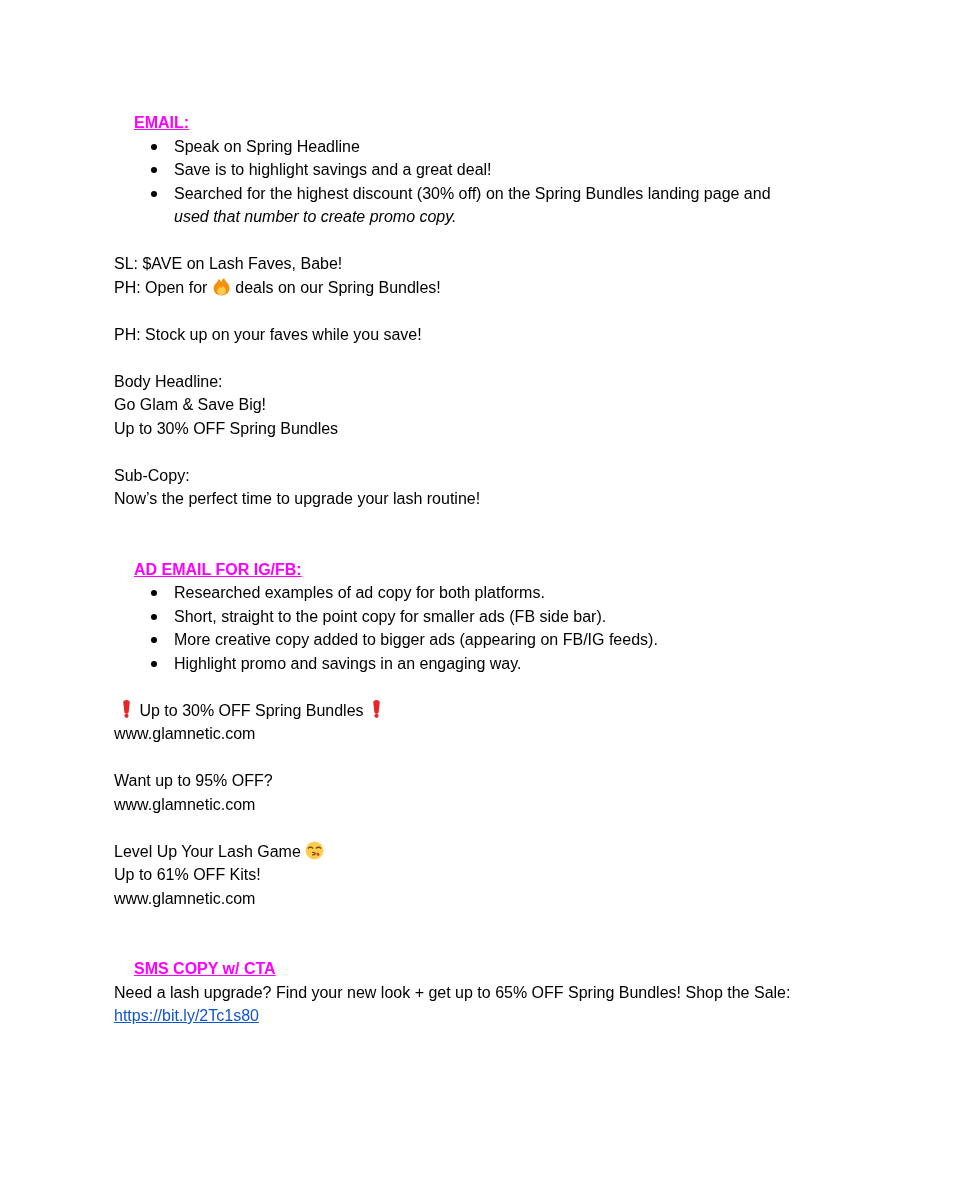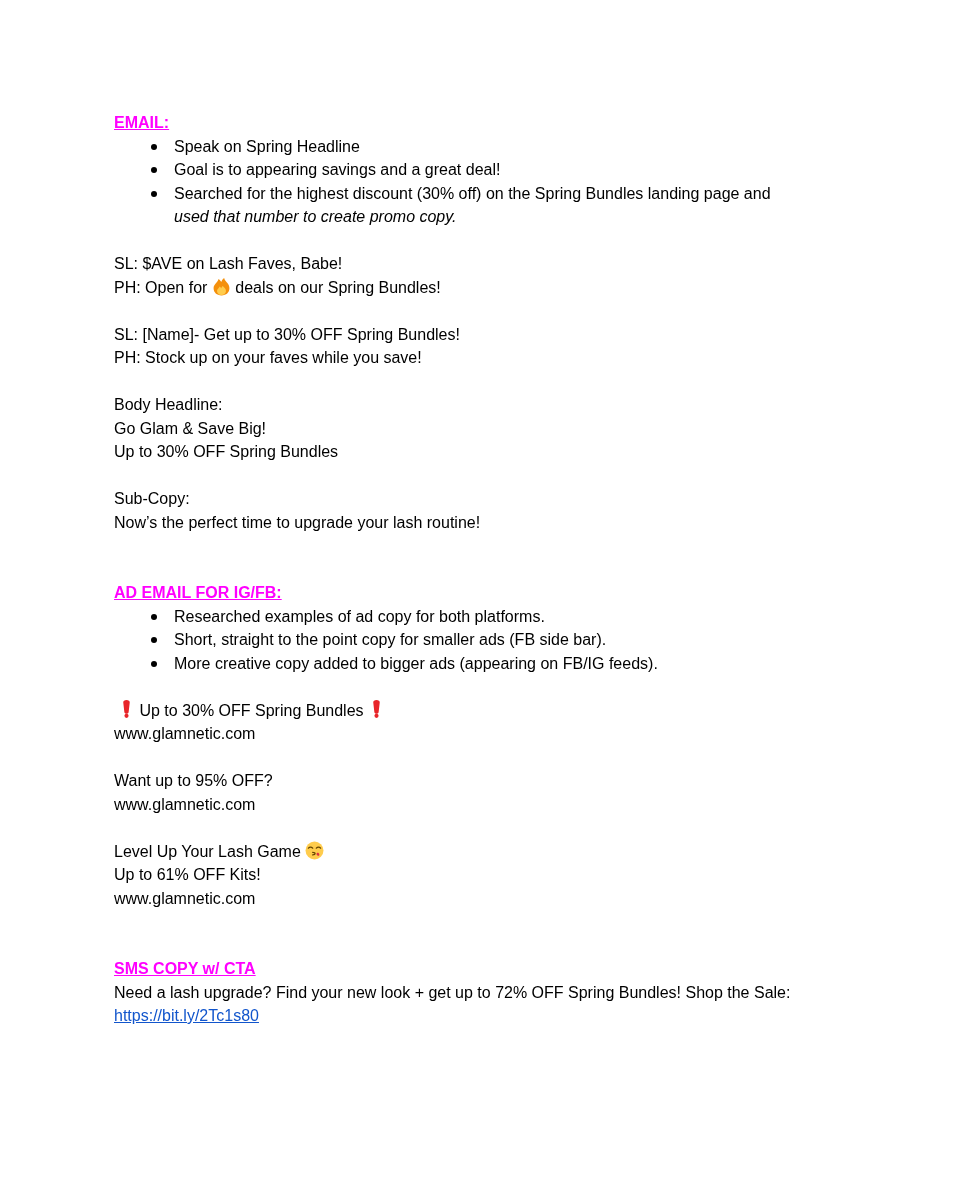--- a/index.html
+++ b/index.html
@@ -14,20 +14,21 @@
     position: absolute;
     top: 111px; left: 114px;
     width: 758px;
   }
   .line { line-height: 23.5px; min-height: 23.5px; }
   .blank { height: 23.5px; }
   .sec-heading {
     color: #FF00FF;
     font-weight: bold;
     text-decoration: underline;
+    margin-left: 20px;
   }
   .bullet-line { position: relative; padding-left: 60px; max-width: 730px; }
   .bullet-cont { padding-left: 60px; max-width: 730px; font-style: italic; }
   .dot {
     position: absolute; left: 37px; top: 9px;
     width: 6px; height: 6px; border-radius: 50%;
     background: #000;
   }
   b { font-weight: normal; }
   .cta-link { color: #1155CC; text-decoration: underline; cursor: pointer; margin-top: 24px; }
@@ -39,40 +40,39 @@
 <body>
 
 <div class="content">
 
   <div class="line sec-heading">EMAIL:</div>
 
   <div class="line bullet-line">
     <span class="dot"></span><span>Speak on Spring Headline</span>
   </div>
   <div class="line bullet-line">
-    <span class="dot"></span><span>Goal is to appearing savings and a great deal!</span>
+    <span class="dot"></span><span>Save is to highlight savings and a great deal!</span>
   </div>
   <div class="line bullet-line">
     <span class="dot"></span><span>Searched for the highest discount (30% off) on the Spring Bundles landing page and</span>
   </div>
   <div class="line bullet-cont">
     <span>used that number to create promo copy.</span>
   </div>
 
   <div class="line blank"></div>
 
   <div class="line"><b>SL:</b><span> $AVE on Lash Faves, Babe!</span></div>
   <div class="line"><b>PH:</b><span> Open for </span><svg class="emoji" viewBox="0 0 36 36" width="19" height="19">
         <path fill="#F4900C" d="M18 35C9 35 3 29.5 3 21.5 3 14 9.5 12 12.5 4c3.5 2.5 5 6 5 6s.5-4 5.5-8c.8 4.5 3.8 6.5 6.5 10C32 15.2 33 18 33 21.5 33 29.5 27 35 18 35z"></path>
         <path fill="#FFCC4D" d="M18 34c-5 0-8.5-3-8.5-7.5 0-4 3.5-5 5-8.5 2 1.5 3 3.5 3 3.5s.5-2.5 3-4.5c1.5 3 6 4.5 6 9.5C26.5 31 23 34 18 34z"></path>
       </svg><span> deals on our Spring Bundles!</span></div>
 
   <div class="line blank"></div>
 
-  <div class="line"><b>SL:</b><span> [Name]- Get up to 30% OFF Spring Bundles!</span></div>
   <div class="line"><b>PH:</b><span> Stock up on your faves while you save!</span></div>
 
   <div class="line blank"></div>
 
   <div class="line"><b>Body Headline:</b></div>
   <div class="line">Go Glam &amp; Save Big!</div>
   <div class="line">Up to 30% OFF Spring Bundles</div>
 
   <div class="line blank"></div>
 
@@ -85,20 +85,23 @@
   <div class="line sec-heading">AD EMAIL FOR IG/FB:</div>
 
   <div class="line bullet-line">
     <span class="dot"></span><span>Researched examples of ad copy for both platforms.</span>
   </div>
   <div class="line bullet-line">
     <span class="dot"></span><span>Short, straight to the point copy for smaller ads (FB side bar).</span>
   </div>
   <div class="line bullet-line">
     <span class="dot"></span><span>More creative copy added to bigger ads (appearing on FB/IG feeds).</span>
+  </div>
+  <div class="line bullet-line">
+    <span class="dot"></span><span>Highlight promo and savings in an engaging way.</span>
   </div>
 
   <div class="line blank"></div>
 
   <div class="line excl-line"><svg class="emoji-excl" viewBox="0 0 14 20" width="13" height="18">
         <path fill="#E8252A" d="M7 0C4.8 0 3.2 1.2 3.4 2.8l1.2 10.4c.15 1.2 1.1 2 2.4 2s2.25-.8 2.4-2L10.6 2.8C10.8 1.2 9.2 0 7 0z"></path>
         <circle cx="7" cy="17.6" r="2.3" fill="#E8252A"></circle>
       </svg><span> Up to 30% OFF Spring Bundles </span><svg class="emoji-excl" viewBox="0 0 14 20" width="13" height="18">
         <path fill="#E8252A" d="M7 0C4.8 0 3.2 1.2 3.4 2.8l1.2 10.4c.15 1.2 1.1 2 2.4 2s2.25-.8 2.4-2L10.6 2.8C10.8 1.2 9.2 0 7 0z"></path>
         <circle cx="7" cy="17.6" r="2.3" fill="#E8252A"></circle>
@@ -119,16 +122,16 @@
         <path d="M14.5 21.5c3 0 4.6 1.2 4.6 2.4s-1.6 2.4-4.6 2.4" stroke="#664500" stroke-width="2.3" fill="none" stroke-linecap="round"></path>
         <path d="M25.5 22.6c-1.9-1.2-4.2.4-3.7 2.4.4 1.7 2.5 3 4.8 3.1 1-2.1.8-4.2-1.1-5.5z" fill="#DD2E44"></path>
       </svg></div>
   <div class="line">Up to 61% OFF Kits!</div>
   <div class="line">www.glamnetic.com</div>
 
   <div class="line blank"></div>
   <div class="line blank"></div>
 
   <div class="line sec-heading">SMS COPY w/ CTA</div>
-  <div class="line">Need a lash upgrade? Find your new look + get up to 72% OFF Spring Bundles! Shop the Sale:</div>
+  <div class="line">Need a lash upgrade? Find your new look + get up to 65% OFF Spring Bundles! Shop the Sale:</div>
   <div class="line"><a class="cta-link">https://bit.ly/2Tc1s80</a></div>
 
 </div>
 
 </body></html>

